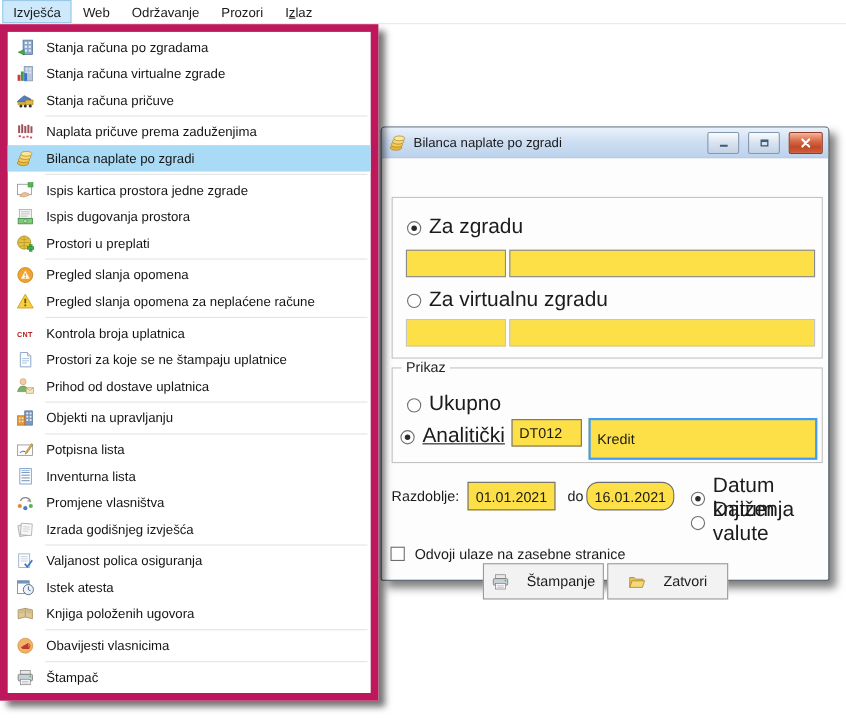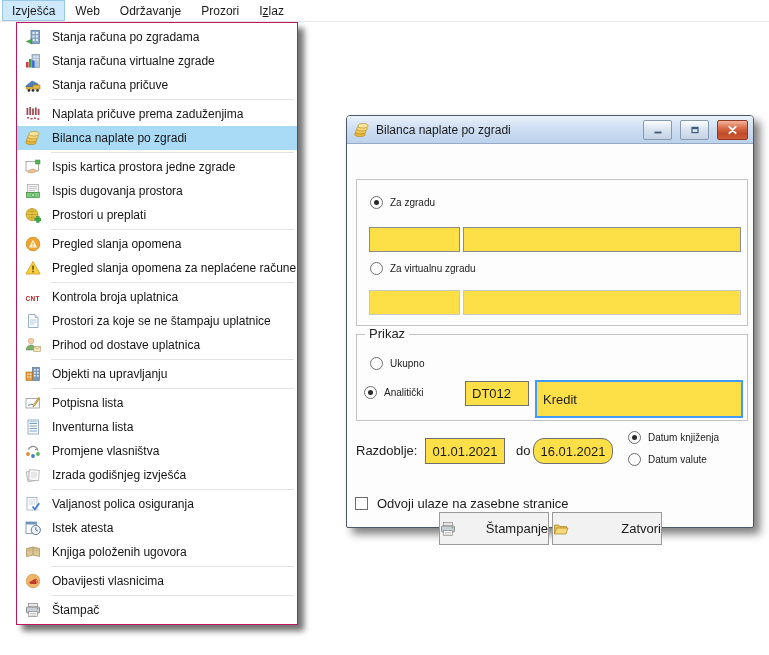--- a/index.html
+++ b/index.html
@@ -13,22 +13,22 @@
   .menubar{
     position:absolute;top:0;left:0;width:769px;height:22px;
     background:#ffffff;border-bottom:1px solid #e9e9e9;
     display:flex;align-items:stretch;font-size:12px;color:#1a1a1a;padding-left:2px;box-sizing:border-box;
   }
   .menubar-item{display:flex;align-items:center;padding:0 9px;border:1px solid transparent;}
   .menubar-item.active{background:#cde9fb;border:1px solid #9ac9e8;}
   .menubar-item u{text-decoration:underline;}
   
   .menu-panel{
-    position:absolute;top:22px;left:16px;width:282px;box-sizing:border-box;
-    background:#ffffff;border:1px solid #be185d;
+    position:absolute;top:22px;left:0;width:344px;box-sizing:border-box;
+    background:#ffffff;border:7px solid #be185d;
     box-shadow:6px 6px 6px rgba(0,0,0,0.55);
     padding:2px 0;z-index:5;
   }
   .menu-item{
     height:24px;display:flex;align-items:center;gap:11px;
     padding:0 6px 0 8px;font-size:12px;color:#151515;cursor:default;white-space:nowrap;
   }
   .menu-item.selected{background:#a9dbf7;}
   .menu-sep{height:1px;background:#e3e3e3;margin:2px 3px 2px 34px;}
   .icon16{width:16px;height:16px;flex:0 0 16px;display:inline-block;line-height:0;}
@@ -56,41 +56,41 @@
   .winbtn.close{
     width:31px;border-color:#8e3a22;
     background:linear-gradient(#f3b49c,#d96a48 40%,#c04a28 70%,#d25c38);
   }
   .dlg-body{position:relative;width:100%;height:385px;}
   .groupbox{position:absolute;border:1px solid #c3c3c3;background:transparent;}
   .gb-caption{
     position:absolute;top:-8px;left:8px;background:#fdfdfd;padding:0 4px;
     font-size:13px;color:#1f1f1f;line-height:14px;
   }
-  .radio-row{position:absolute;display:flex;align-items:center;gap:7px;font-size:10px;color:#1b1b1b;}
+  .radio-row{position:absolute;display:flex;align-items:center;gap:7px;font-size:19px;color:#1b1b1b;}
   .radio{
     width:13px;height:13px;box-sizing:border-box;border:1px solid #6e6e6e;border-radius:50%;
     background:#fff;display:inline-flex;align-items:center;justify-content:center;flex:0 0 13px;
   }
   .radio.checked::after{content:"";width:5px;height:5px;border-radius:50%;background:#2b2b2b;}
   .checkbox{
     width:13px;height:13px;box-sizing:border-box;border:1px solid #6e6e6e;background:#fff;flex:0 0 13px;
   }
   .field{
     position:absolute;box-sizing:border-box;background:#fde047;border:1px solid #8a8a8a;
     font-size:13px;color:#1b1b1b;display:flex;align-items:center;padding:0 6px;text-align:right;
   }
   .field.disabled{border-color:#c6c6c6;}
   .field.focused{border:2px solid #3f9bfc;}
   .field.center{justify-content:center;padding:0;}
   .dlg-label{position:absolute;font-size:13px;color:#1b1b1b;}
   .check-row{position:absolute;display:flex;align-items:center;gap:9px;font-size:13px;color:#1b1b1b;}
   .btn{
     position:absolute;box-sizing:border-box;height:33px;background:#f2f2f2;
-    border:1px solid #9a9a9a;display:flex;align-items:center;justify-content:space-between;gap:16px;
+    border:1px solid #9a9a9a;display:flex;align-items:center;justify-content:center;gap:16px;
     font-size:13px;color:#1b1b1b;
   }
   .btn .icon16{flex:0 0 16px;}
 </style>
 </head>
 <body>
 
 <div class="menubar">
     <div class="menubar-item active">Izvješća</div>
     <div class="menubar-item">Web</div>
@@ -463,21 +463,21 @@
       <div class="field disabled" style="left:12px;top:110px;width:91px;height:25px;"></div>
       <div class="field disabled" style="left:106px;top:110px;width:278px;height:25px;"></div>
     </div>
 
     <div class="groupbox" style="left:9px;top:190px;width:390px;height:85px;">
       <span class="gb-caption">Prikaz</span>
       <div class="radio-row" style="left:13px;top:22px;">
         <span class="radio"></span>
         <span>Ukupno</span>
       </div>
-      <div class="radio-row" style="left:7px;top:51px;">
+      <div class="radio-row" style="left:7px;top:51px;text-decoration:underline;">
         <span class="radio checked"></span>
         <span>Analitički</span>
       </div>
       <div class="field" style="left:108px;top:46px;width:64px;height:25px;border-color:#707070;">DT012</div>
       <div class="field focused" style="left:178px;top:45px;width:208px;height:38px;">Kredit</div>
     </div>
 
     <div class="dlg-label" style="left:9px;top:299px;">Razdoblje:</div>
     <div class="field center" style="left:78px;top:294px;width:80px;height:26px;border-color:#6e6e6e;">01.01.2021</div>
     <div class="dlg-label" style="left:169px;top:299px;">do</div>

